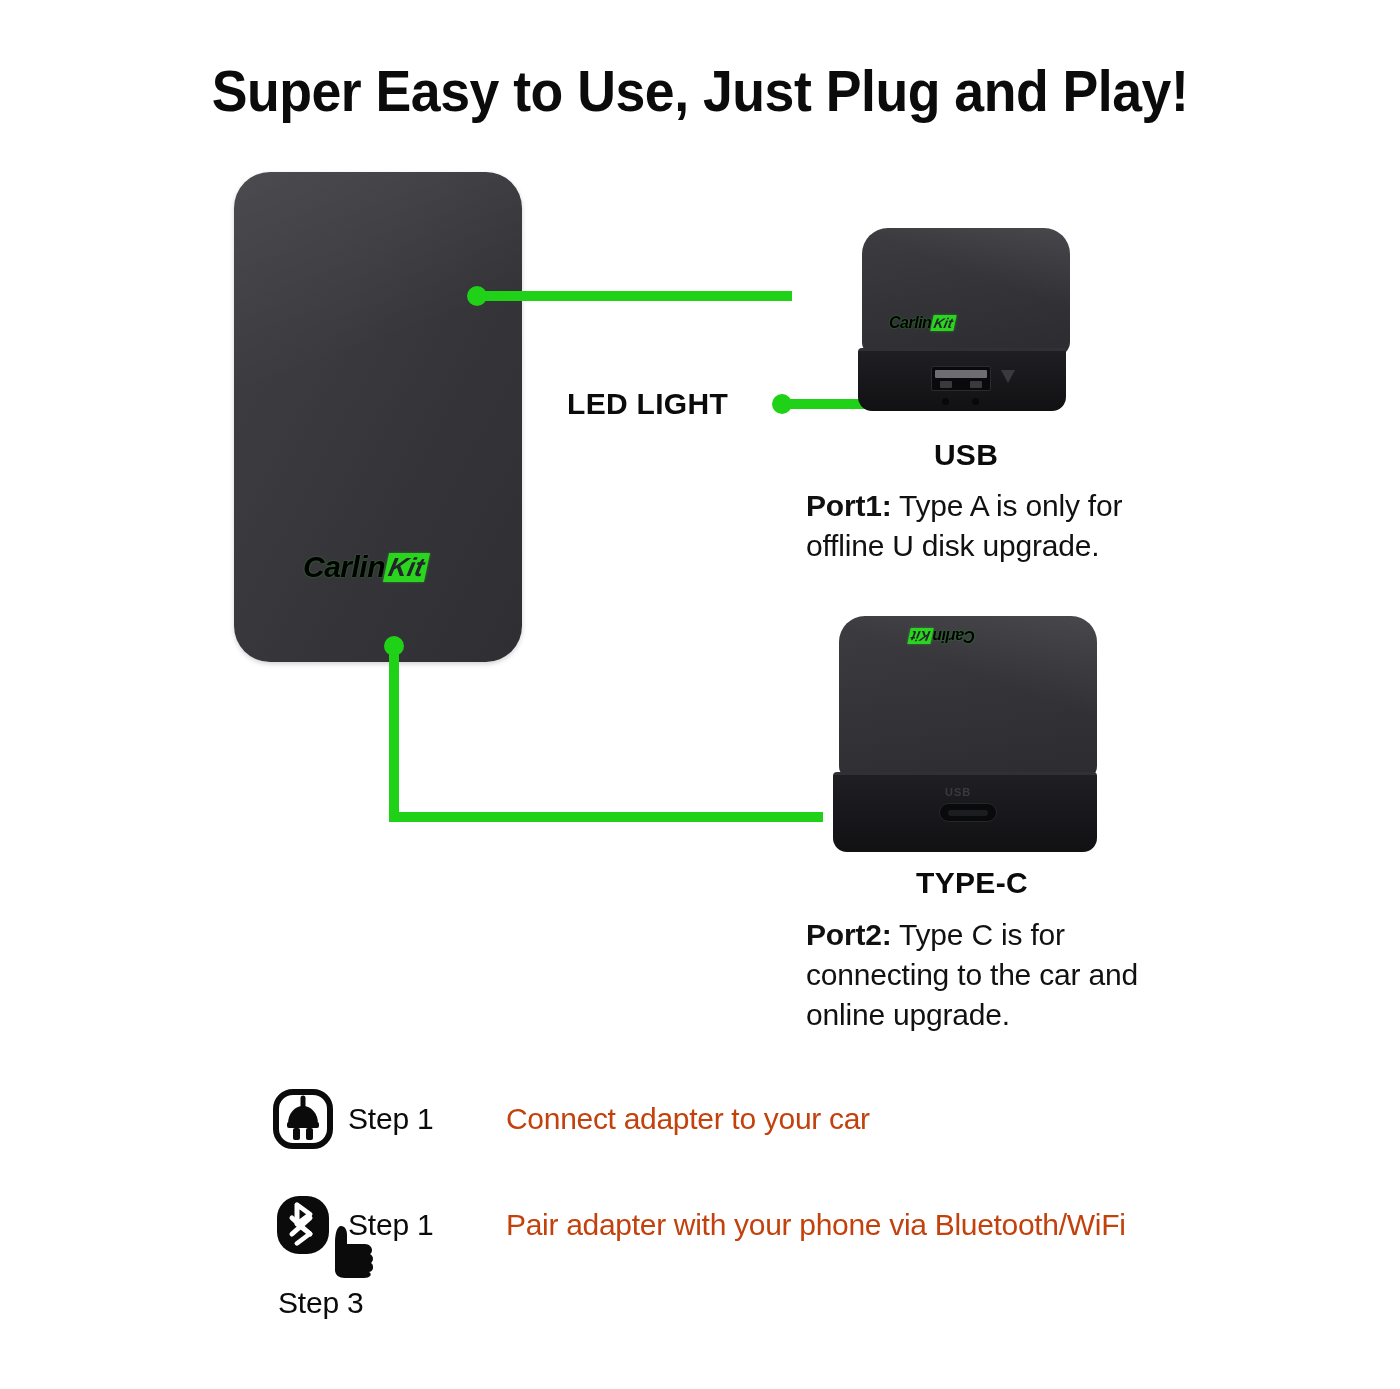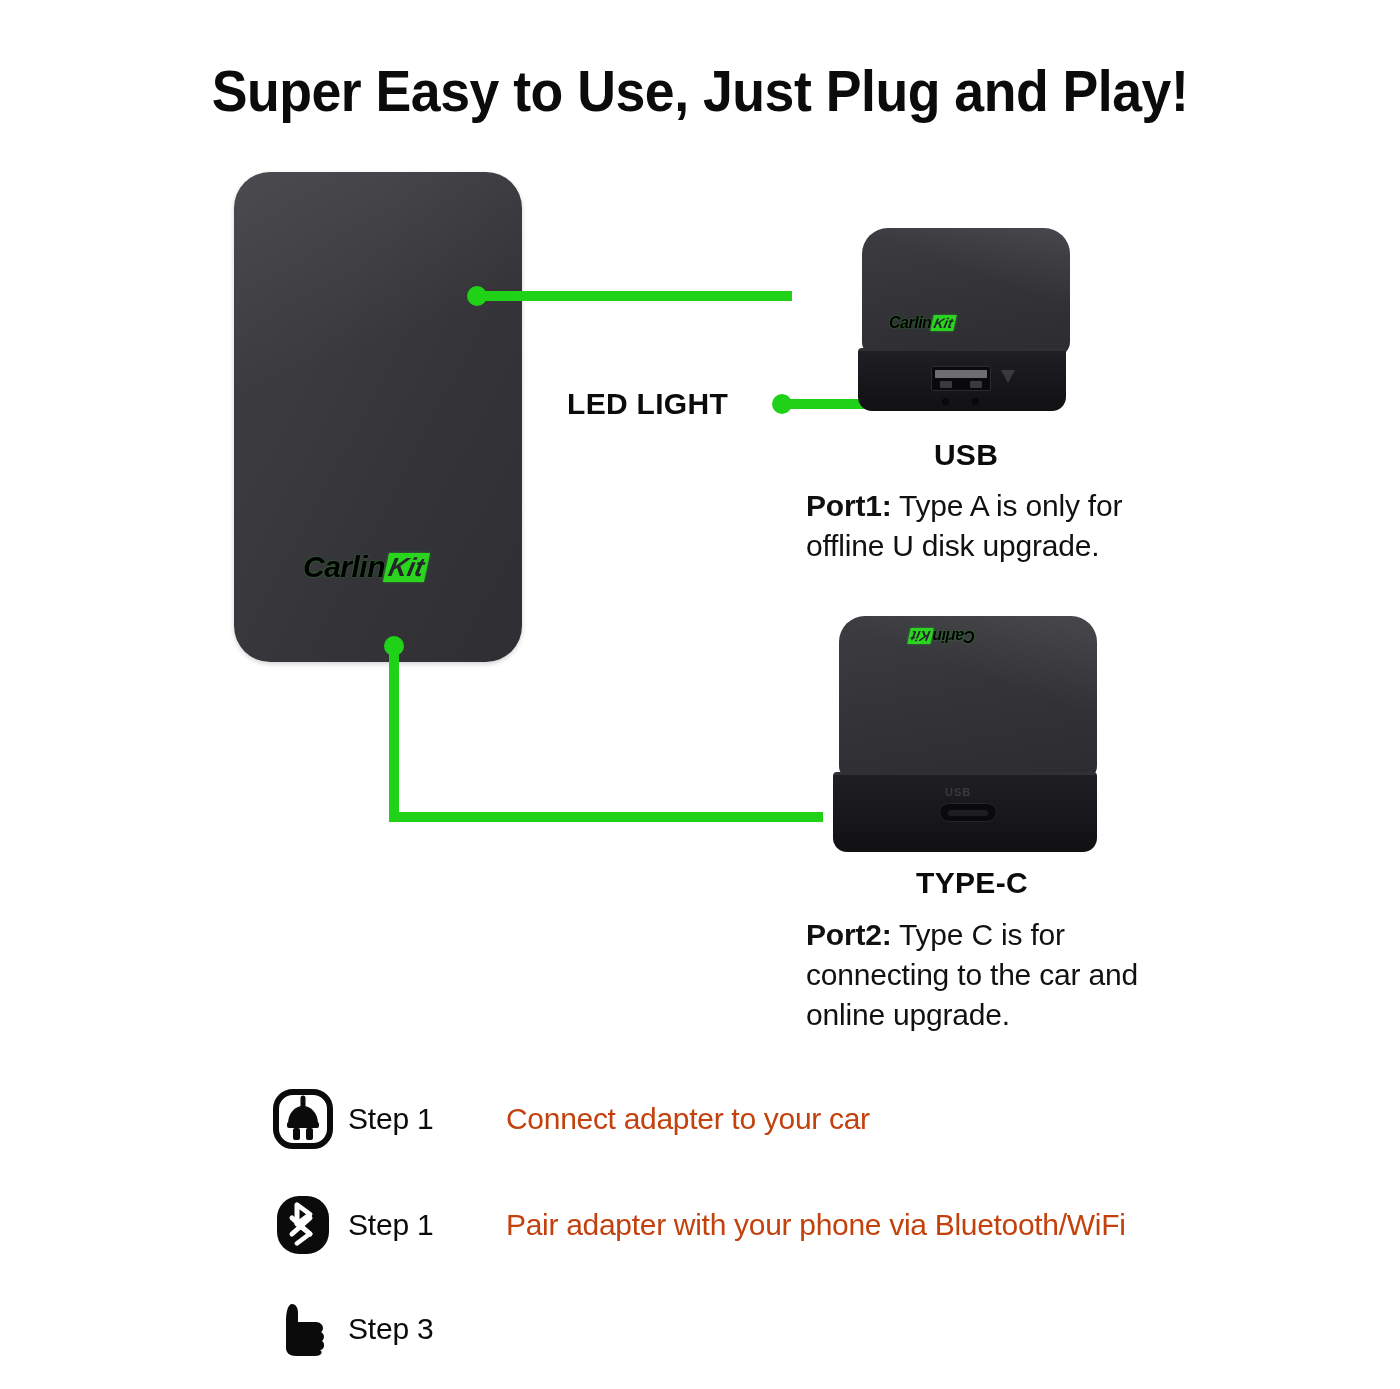--- a/index.html
+++ b/index.html
@@ -230,21 +230,21 @@
   
   .step-row {
     position: absolute;
     left: 268px;
     display: flex;
     align-items: center;
     height: 74px;
   }
   #step-row-1 { top: 1082px; }
   #step-row-2 { top: 1188px; }
-  #step-row-3 { top: 1292px; }
+  #step-row-3 { top: 1216px; flex-direction: column; }
 
   .step-icon {
     width: 70px;
     height: 70px;
     flex: 0 0 70px;
     display: flex;
     align-items: center;
     justify-content: center;
   }
   .step-label {

